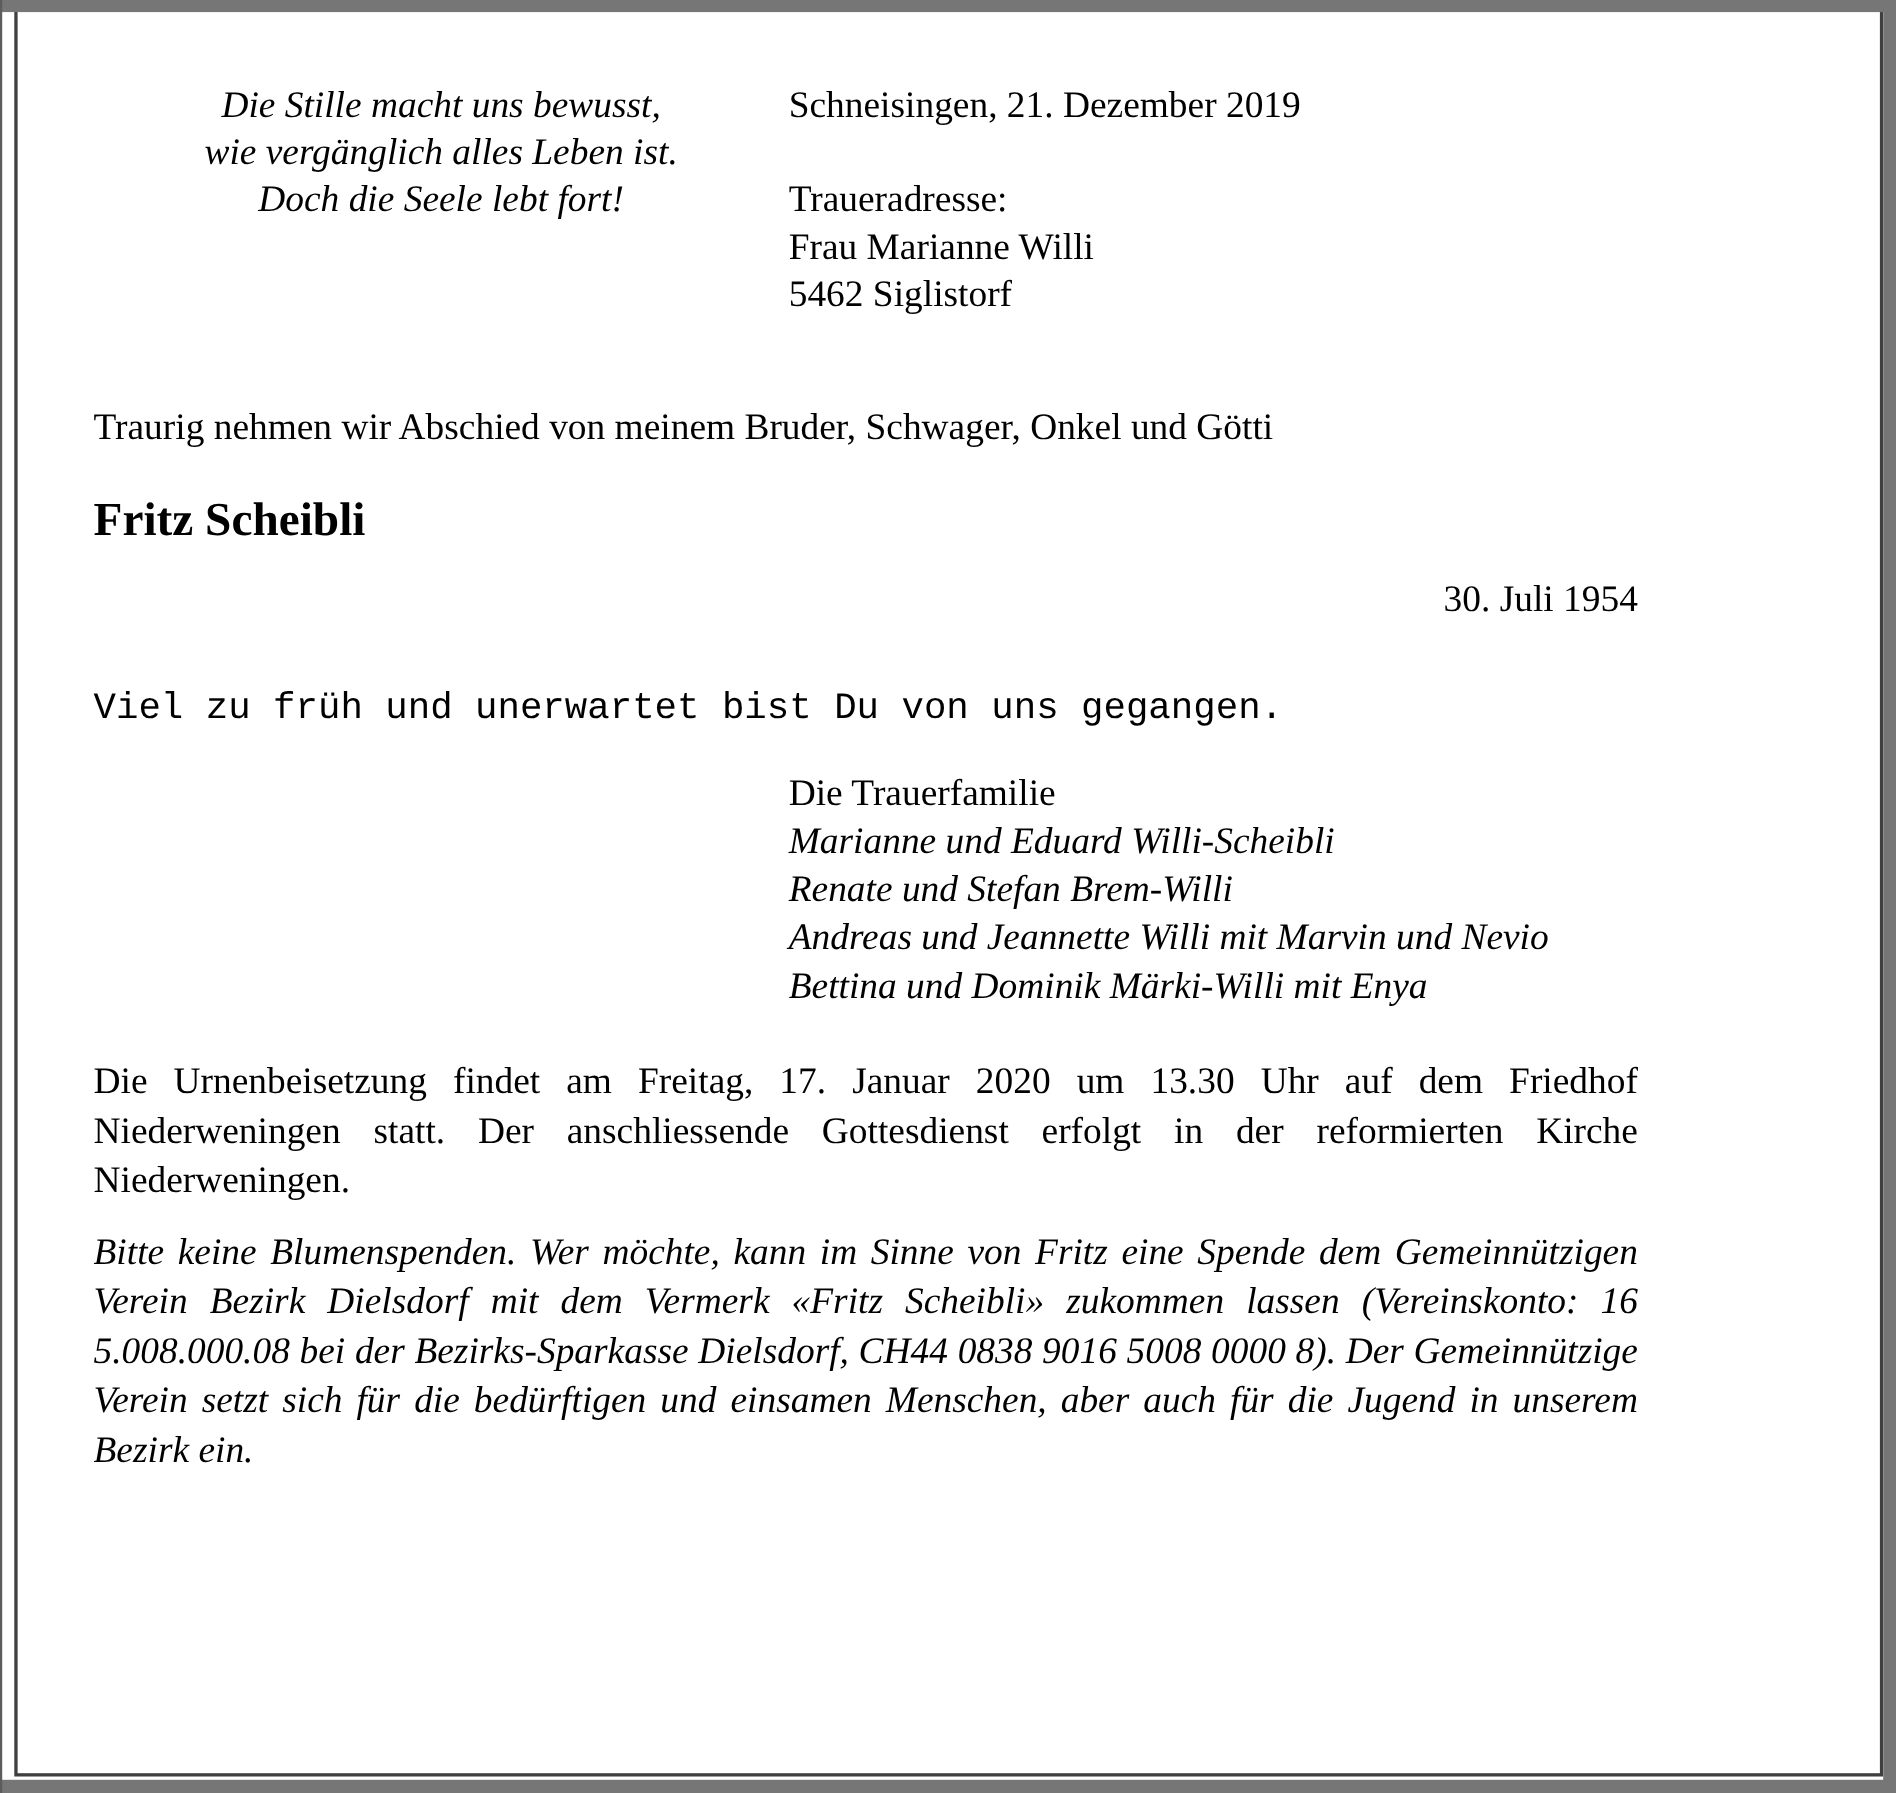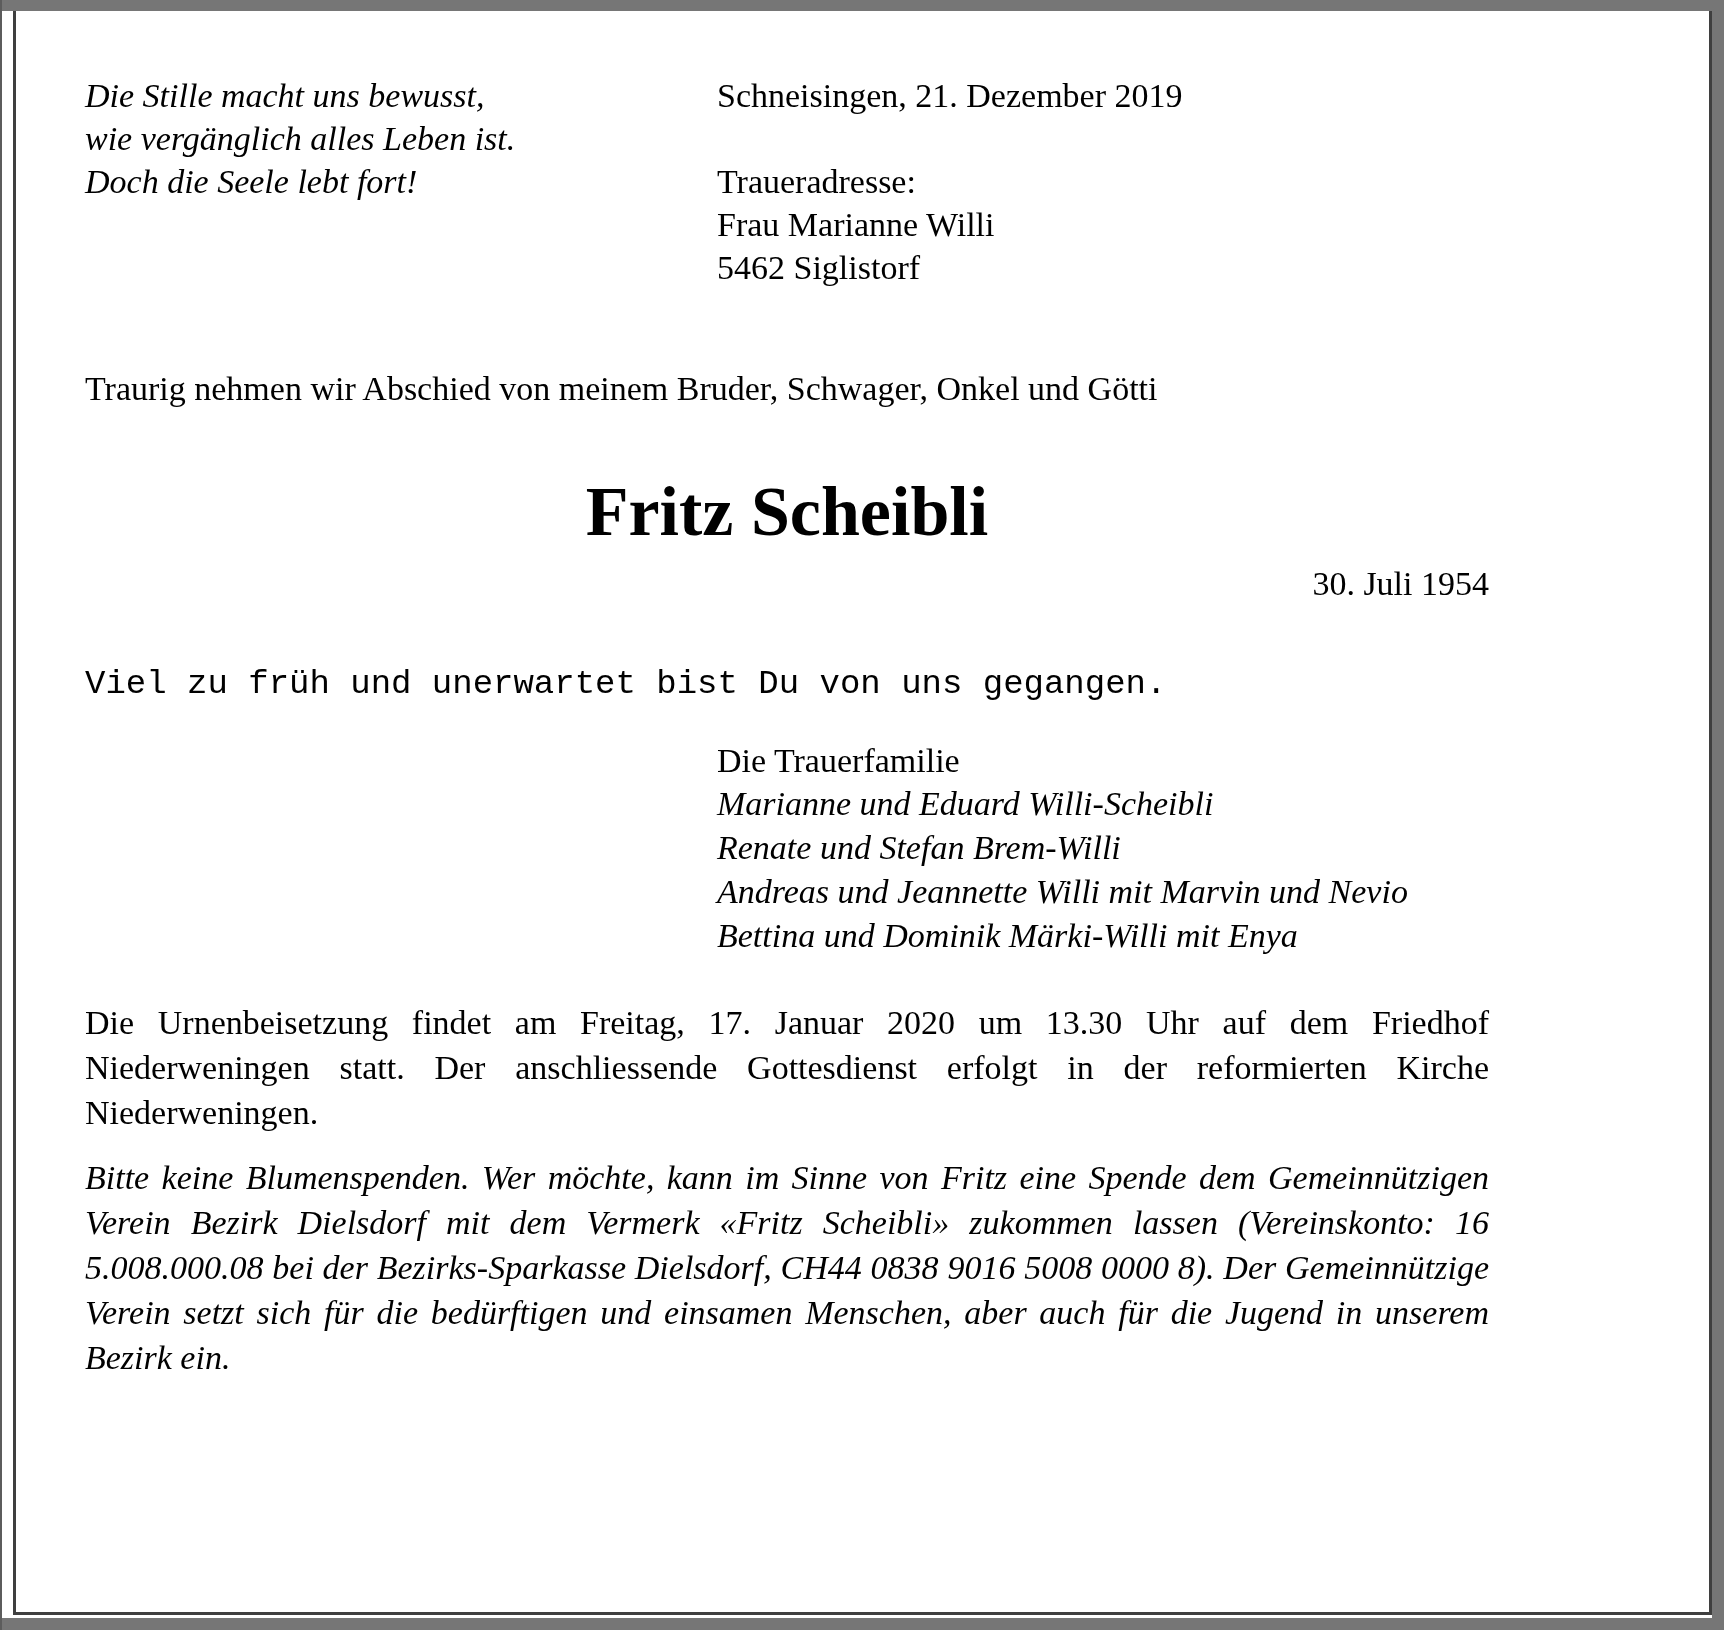--- a/index.html
+++ b/index.html
@@ -50,30 +50,30 @@
   .content {
     position: absolute;
     left: 83px;
     top: 63px;
     width: 1404px;
     font-size: 34px;
     line-height: 43px;
   }
 
   .top-row { display: flex; }
-  .poem-col { width: 632px; flex: 0 0 632px; font-style: italic; }
+  .poem-col { width: 632px; flex: 0 0 632px; font-style: italic; text-align: center; }
   .addr-col { flex: 1; }
   .addr-label { margin-top: 43px; }
 
   .intro { margin-top: 78px; }
 
   .deceased-name {
-    margin-top: 66px;
-    text-align: center;
-    font-size: 70px;
+    margin-top: 27px;
+    text-align: left;
+    font-size: 43px;
     line-height: 72px;
     font-weight: bold;
   }
   .birth-date {
     margin-top: 14px;
     text-align: right;
   }
 
   .farewell { margin-top: 58px; font-family: Liberation Mono, monospace; }
 

